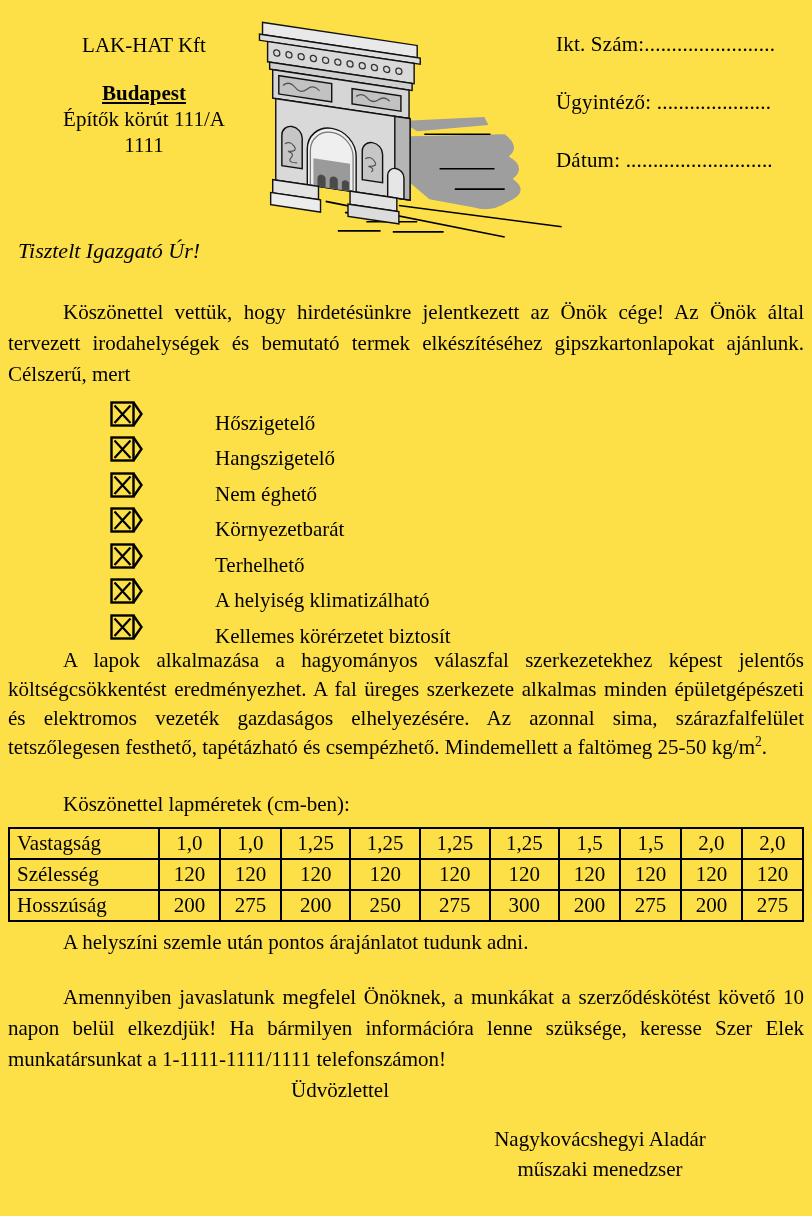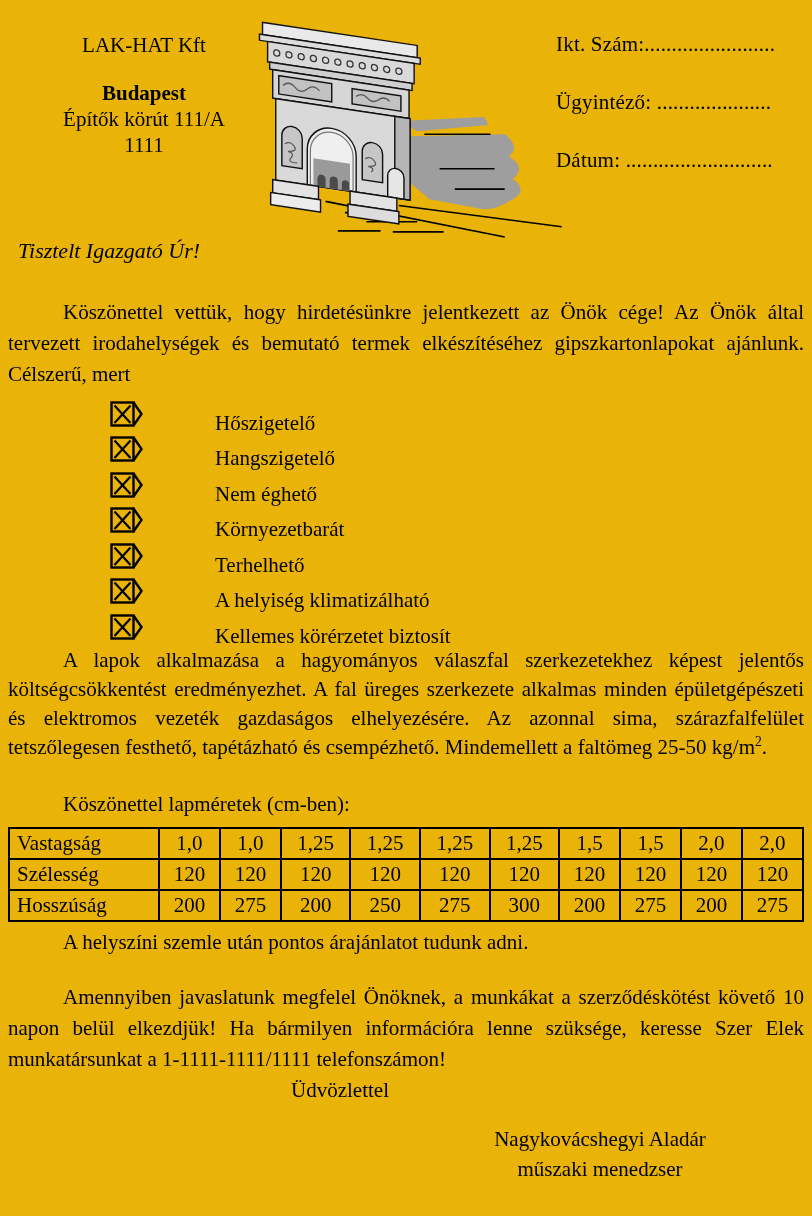--- a/index.html
+++ b/index.html
@@ -1,25 +1,25 @@
 <!DOCTYPE html>
 <html lang="hu"><head>
 <meta charset="utf-8">
 <style>
   * { margin:0; padding:0; box-sizing:border-box; }
   html,body { background:#ffffff; }
   .page {
-    position:relative; width:812px; height:1216px; background:#eab308;
+    position:relative; width:812px; height:1216px; background:#fde047;
     font-family:"Liberation Serif","DejaVu Serif",serif; color:#000;
     font-size:21px; overflow:hidden;
   }
   
   .header-left { position:absolute; left:22px; top:32px; width:244px; text-align:center; line-height:26px; }
   .company-name { margin-bottom:22px; }
-  .city-line { font-weight:bold; }
+  .city-line { font-weight:bold; text-decoration:underline; }
   .header-art { position:absolute; left:248px; top:6px; width:316px; height:232px; }
   .header-right { position:absolute; left:556px; top:32px; width:250px; }
   .reg-field { margin-bottom:33px; white-space:nowrap; letter-spacing:0.2px; }
   
   .salutation { position:absolute; left:18px; top:238px; font-style:italic; font-size:22px; }
   .para { position:absolute; left:8px; right:8px; text-align:justify; text-indent:55px; line-height:31px; }
   .p-intro { top:297px; }
   .p-body  { top:646px; line-height:29px; }
   .p-offer { top:982px; }
   sup { font-size:0.65em; vertical-align:super; line-height:0; }

